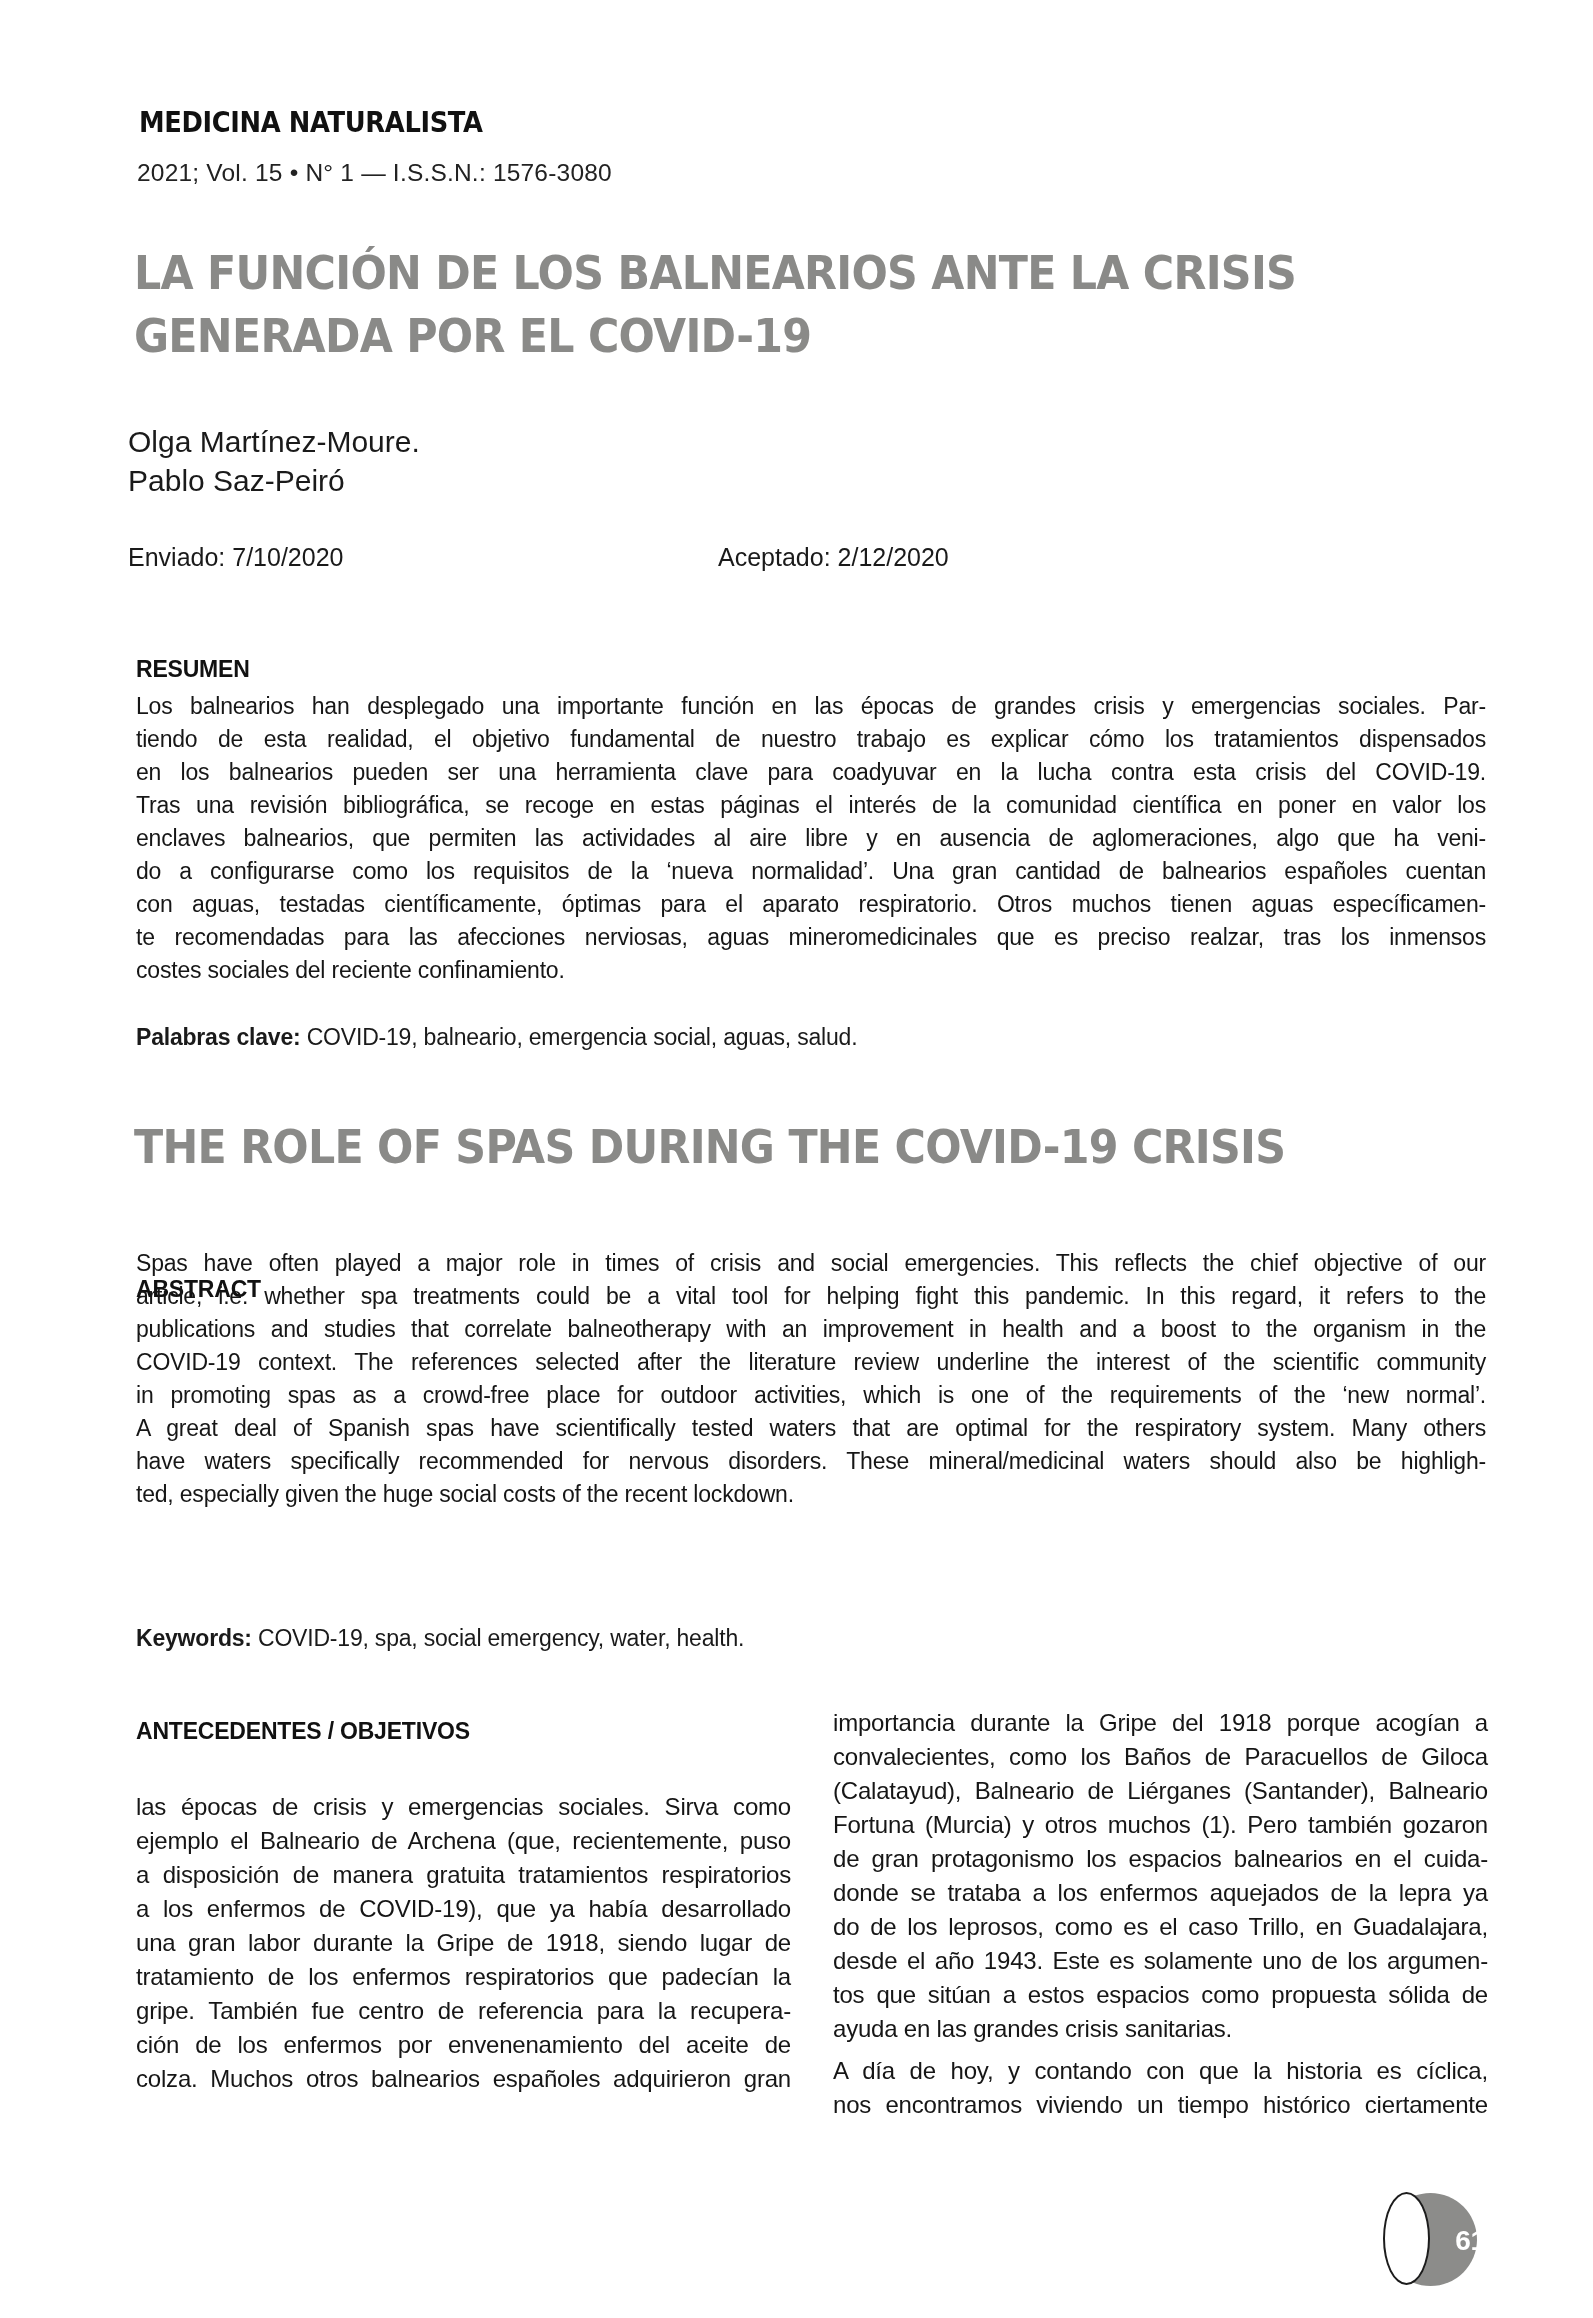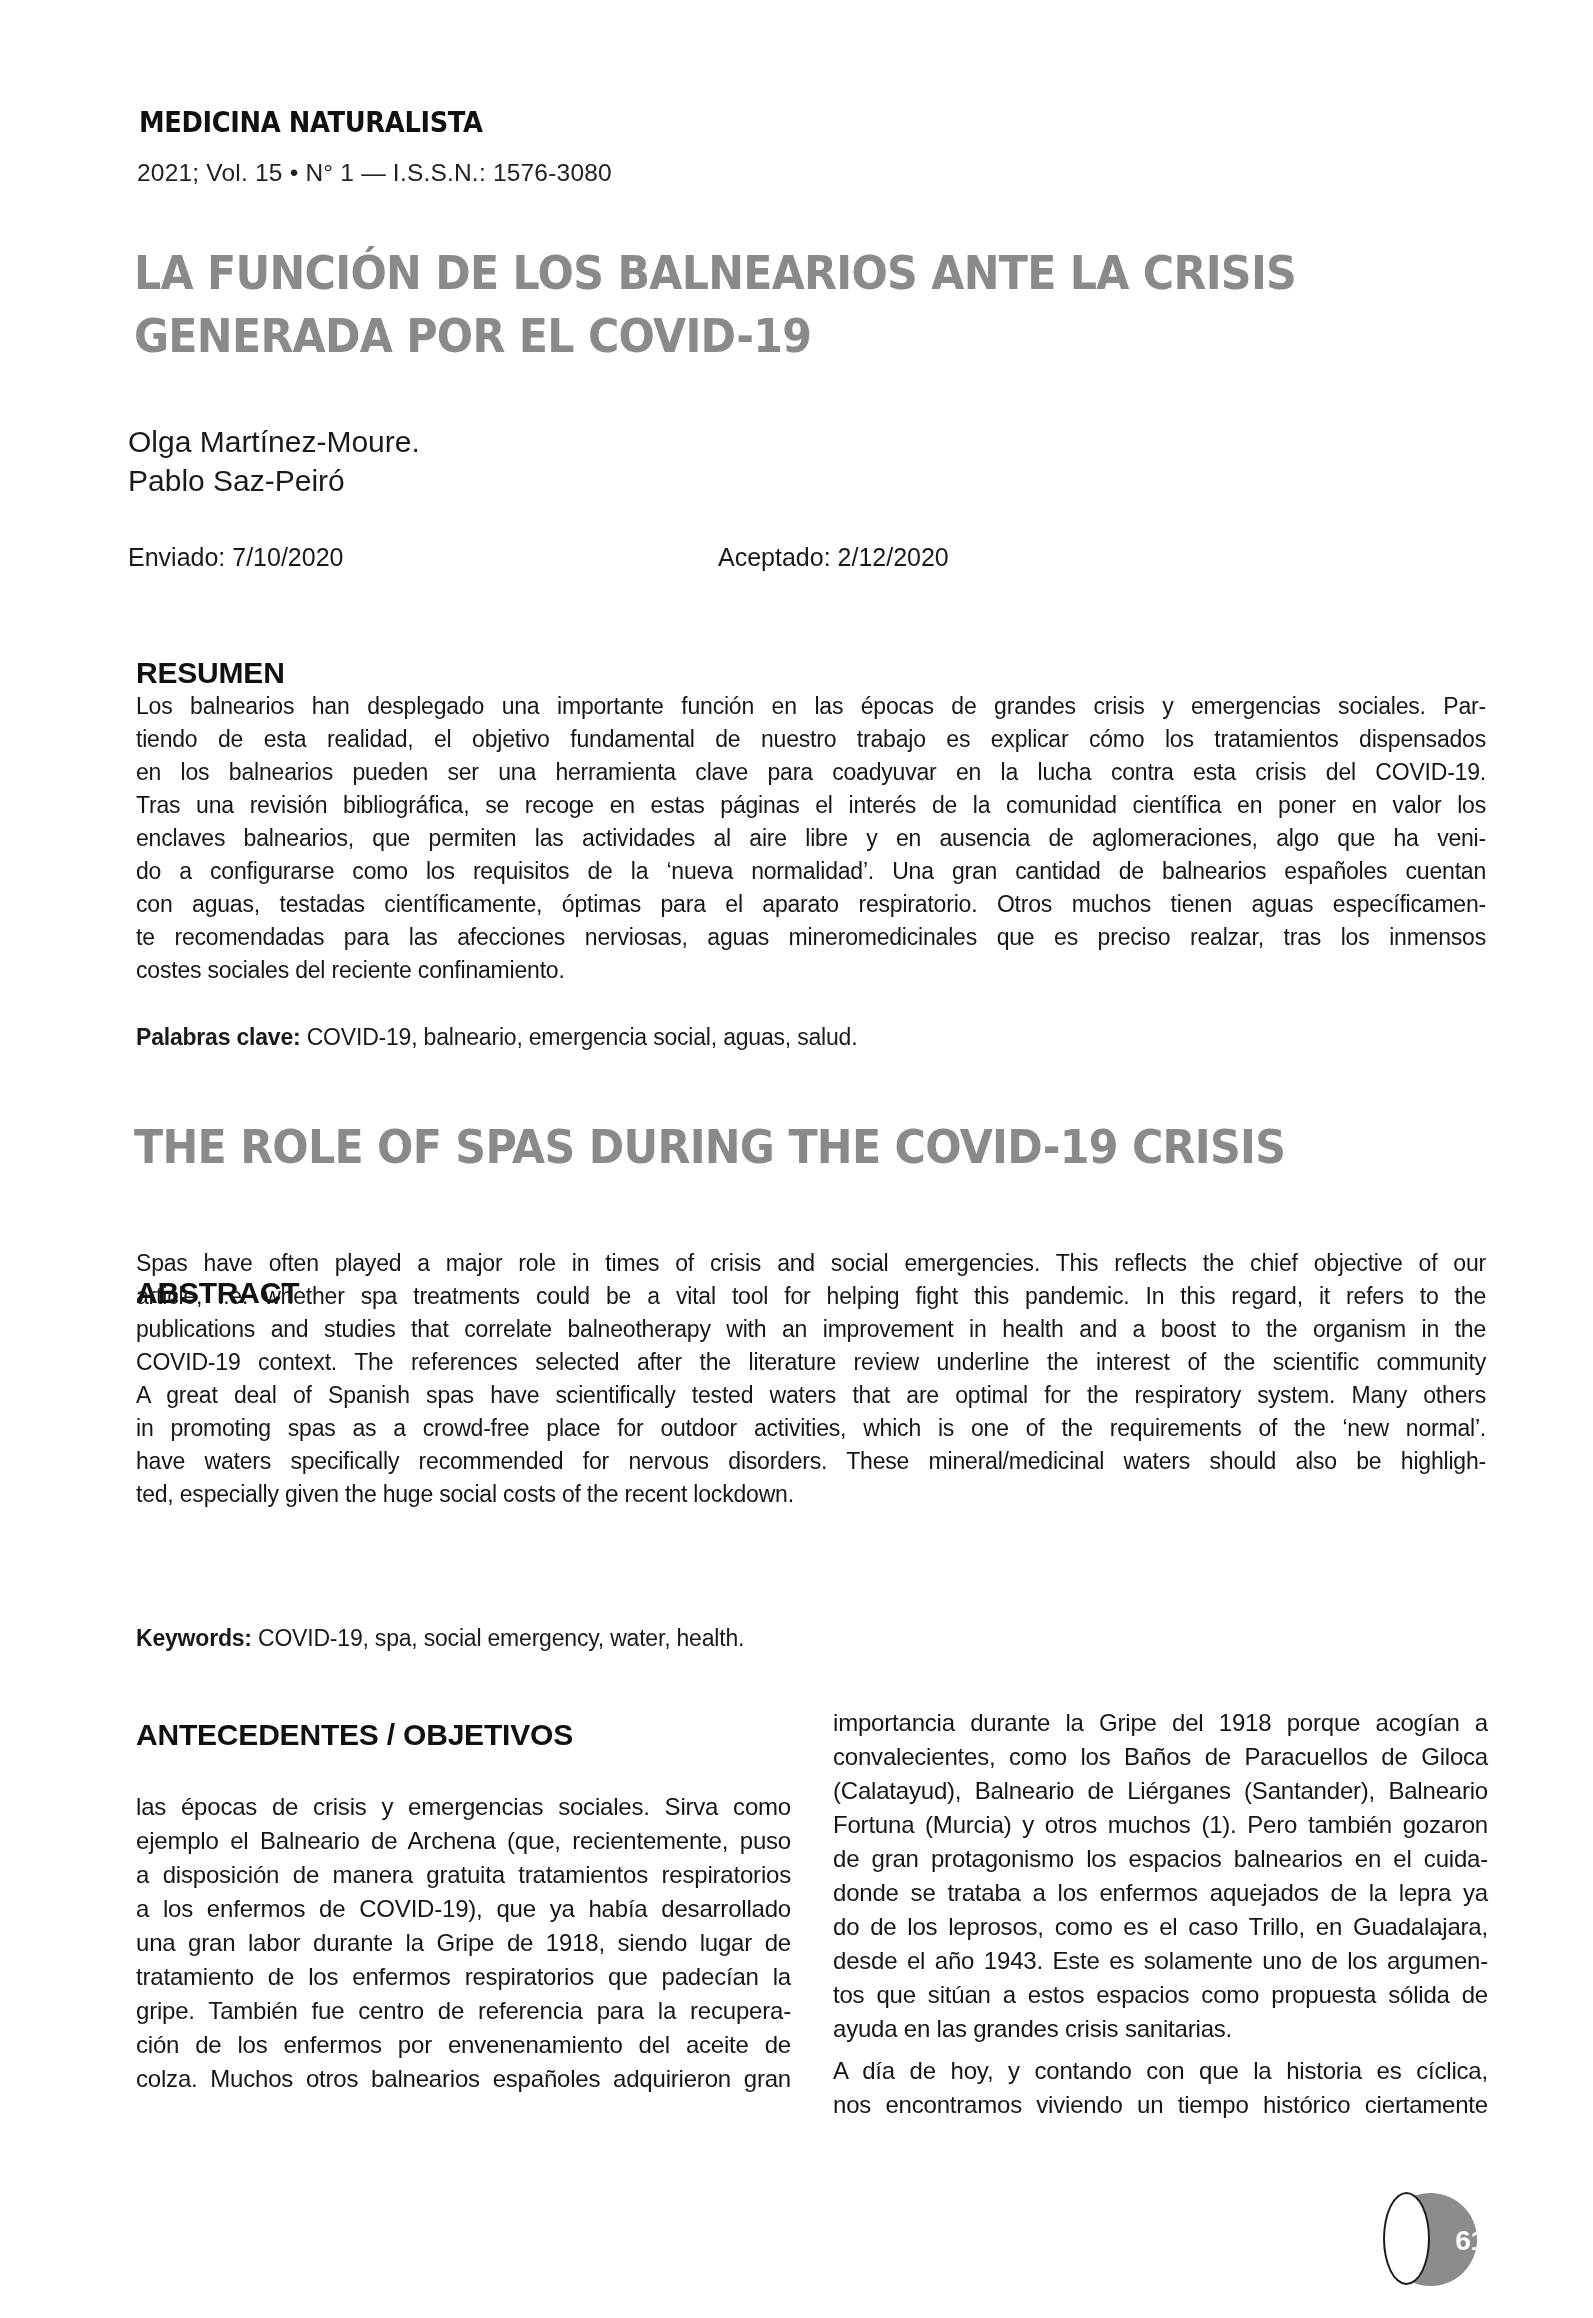--- a/index.html
+++ b/index.html
@@ -38,21 +38,21 @@
   
   .authors {
     position:absolute; left:128px; top:422px;
     font-size:30px; line-height:39px; color:#1a1a1a;
   }
   .date-enviado  { position:absolute; left:128px; top:543px; font-size:25px; }
   .date-aceptado { position:absolute; left:718px; top:543px; font-size:25px; }
   
   .sec-heading {
     position:absolute; left:136px;
-    font-size:30px; font-weight:bold; color:#111;
+    font-size:23px; font-weight:bold; color:#111;
     letter-spacing:-0.2px;
   }
   .h-resumen      { top:656px; }
   .h-abstract     { top:1276px; }
   .h-antecedentes { top:1718px; }
   
   .textblock {
     position:absolute; left:136px; width:1350px;
     font-size:23px; line-height:33px; color:#161616;
     letter-spacing:-0.2px;
@@ -134,22 +134,22 @@
   </div>
 
   <div class="title-en">THE ROLE OF SPAS DURING THE COVID-19 CRISIS</div>
 
   <div class="sec-heading h-abstract">ABSTRACT</div>
   <div class="textblock abstract-body no-justify-last">
       <div class="tline">Spas have often played a major role in times of crisis and social emergencies. This reflects the chief objective of our</div>
       <div class="tline">article, i.e. whether spa treatments could be a vital tool for helping fight this pandemic. In this regard, it refers to the</div>
       <div class="tline">publications and studies that correlate balneotherapy with an improvement in health and a boost to the organism in the</div>
       <div class="tline">COVID-19 context. The references selected after the literature review underline the interest of the scientific community</div>
+      <div class="tline">in promoting spas as a crowd-free place for outdoor activities, which is one of the requirements of the ‘new normal’.</div>
       <div class="tline">A great deal of Spanish spas have scientifically tested waters that are optimal for the respiratory system. Many others</div>
-      <div class="tline">in promoting spas as a crowd-free place for outdoor activities, which is one of the requirements of the ‘new normal’.</div>
       <div class="tline">have waters specifically recommended for nervous disorders. These mineral/medicinal waters should also be highligh-</div>
       <div class="tline">ted, especially given the huge social costs of the recent lockdown.</div>
     </div>
   <div class="kwline keywords">
     <span class="kw-label">Keywords:</span><span> COVID-19, spa, social emergency, water, health.</span>
   </div>
 
   <div class="sec-heading h-antecedentes">ANTECEDENTES / OBJETIVOS</div>
   <div class="col col-left">
       <div class="tline">las épocas de crisis y emergencias sociales. Sirva como</div>

